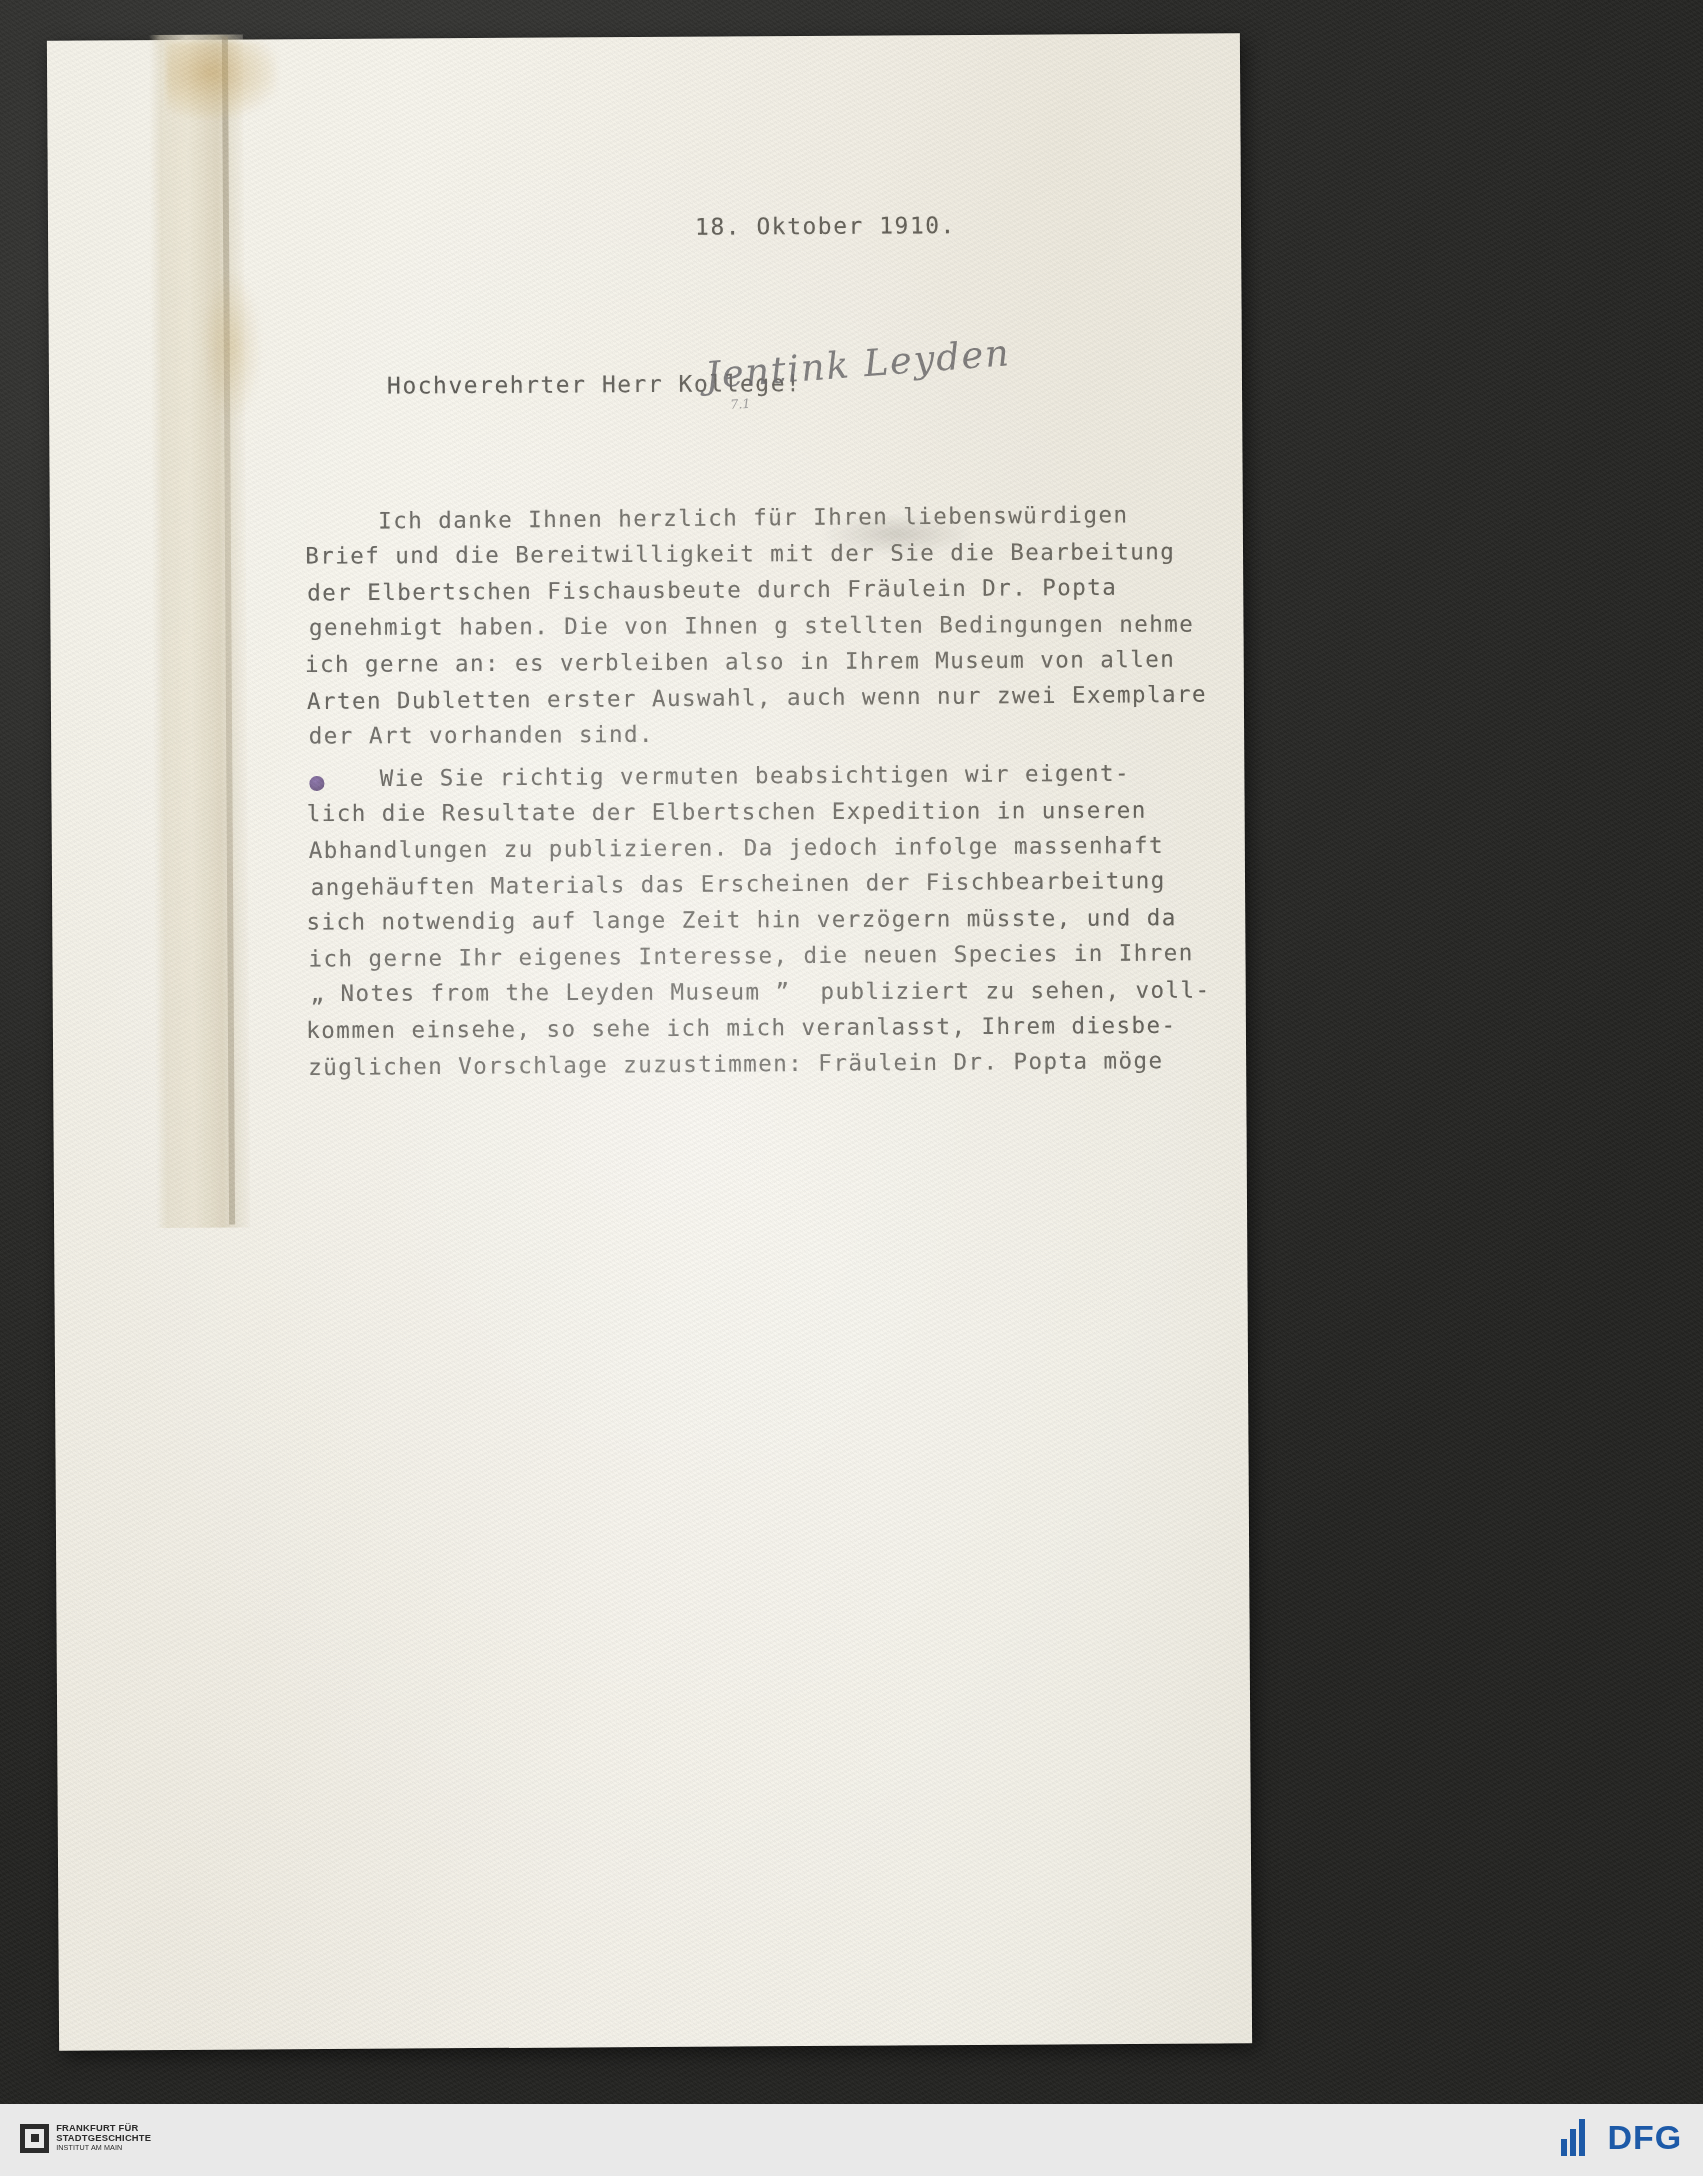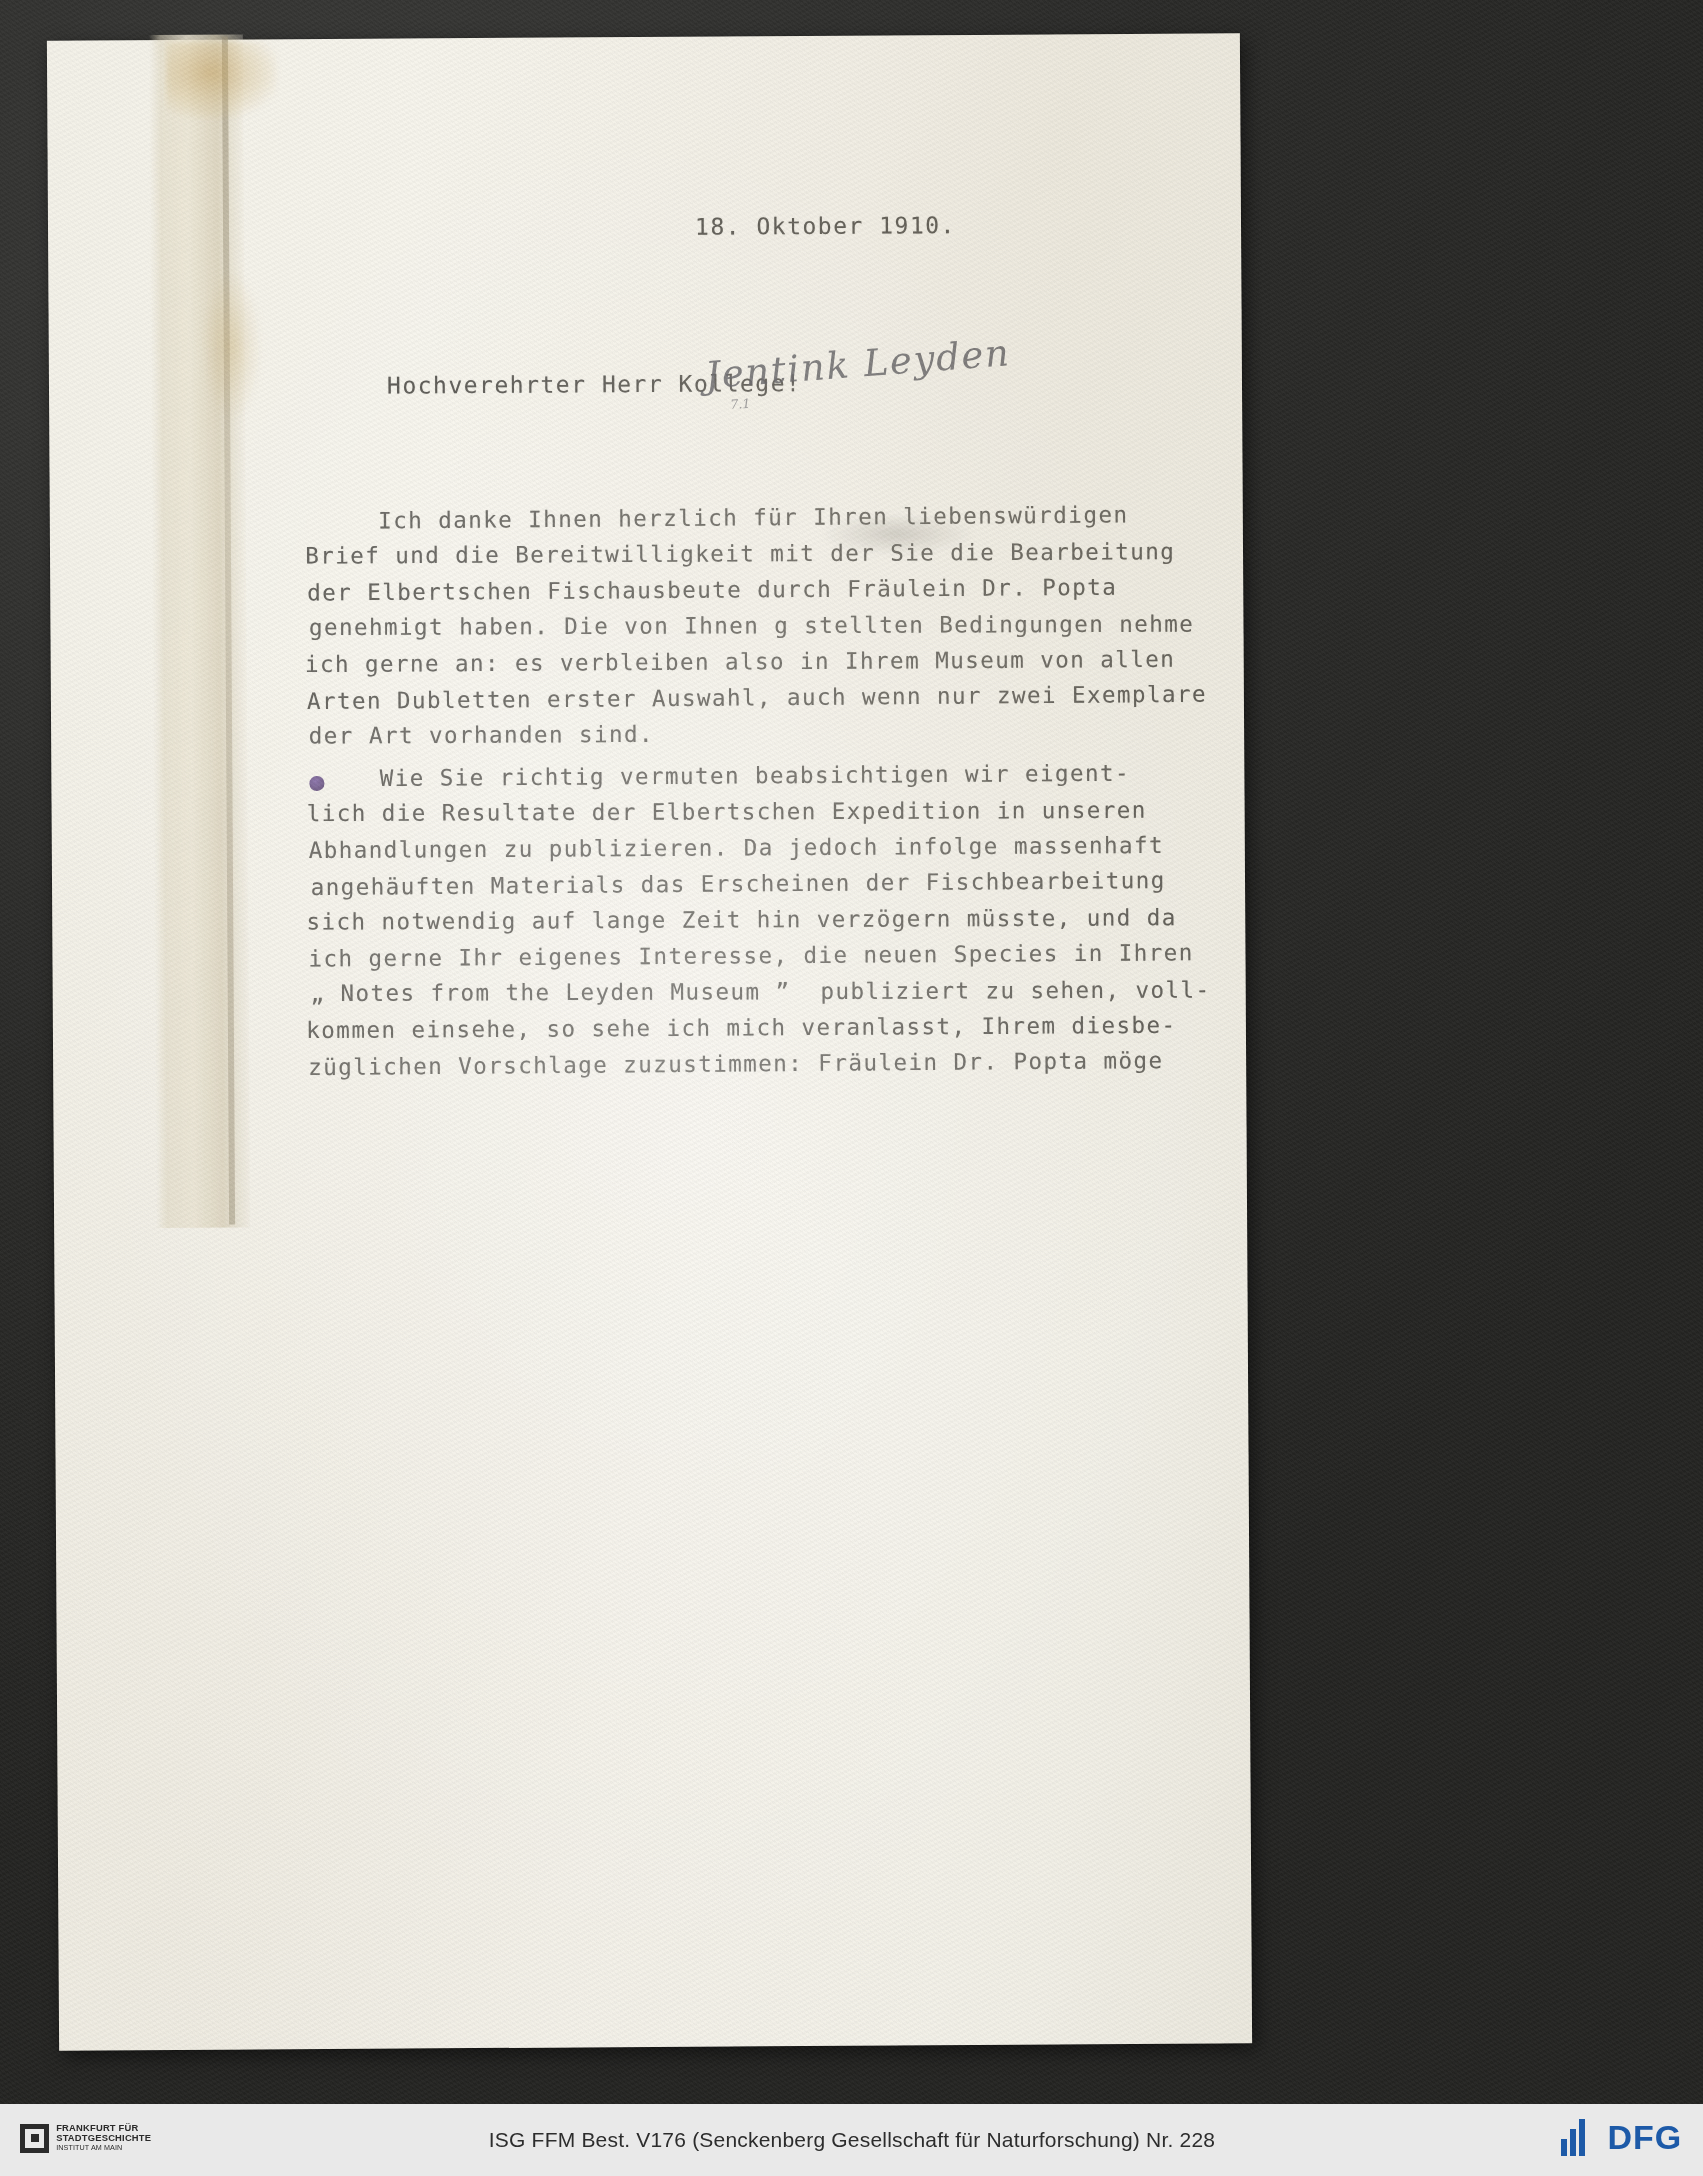--- a/index.html
+++ b/index.html
@@ -308,21 +308,20 @@
 <div id="footer">
   <div id="isg-logo">
     <div id="isg-mark"></div>
     <div class="isg-text">
       <div>FRANKFURT FÜR</div>
       <div>STADTGESCHICHTE</div>
       <div class="sub">INSTITUT AM MAIN</div>
     </div>
   </div>
 
-  <div id="footer-caption">ISG FFM Best. V176 (Senckenberg Gesellschaft für Naturforschung) Nr. 228</div>
 
   <div id="dfg-logo">
     <div id="dfg-bars">
       <span style="height:17px;"></span>
       <span style="height:27px;"></span>
       <span style="height:37px;"></span>
     </div>
     <div id="dfg-word">DFG</div>
   </div>
 </div>

